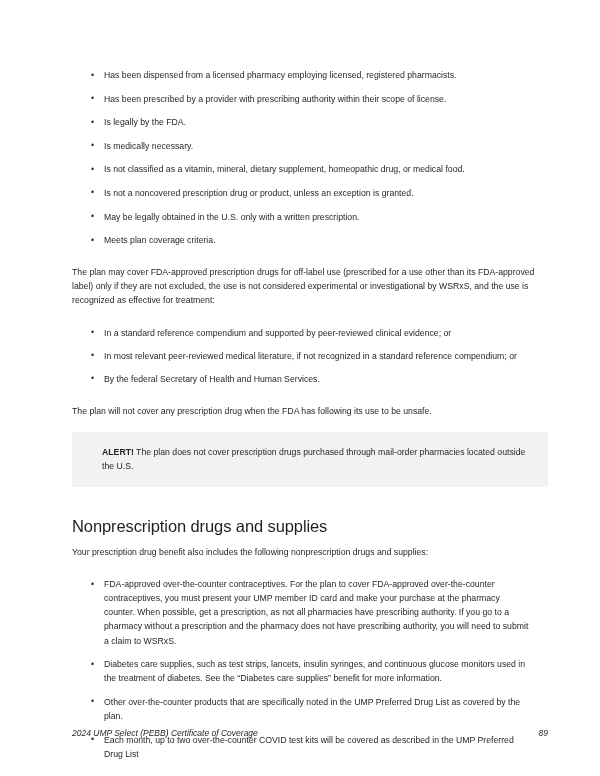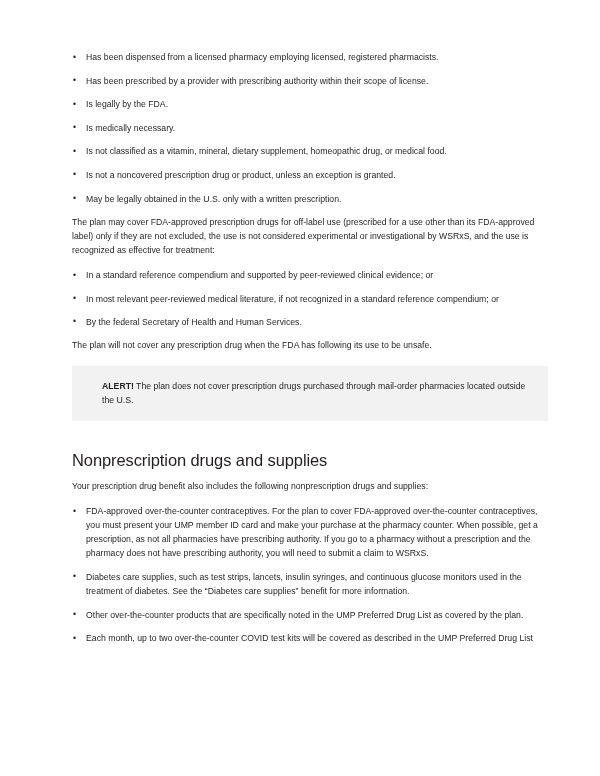--- a/index.html
+++ b/index.html
@@ -16,21 +16,21 @@
   }
   .page {
     position: relative;
     width: 600px;
     height: 776px;
     box-sizing: border-box;
     padding: 50px 52px 0 72px;
   }
   ul.bullets {
     list-style: none;
-    margin: 0;
+    margin: 18px;
     padding: 0;
   }
   ul.bullets li {
     position: relative;
     padding-left: 14px;
     font-size: 8.7px;
     line-height: 1.62;
     margin-bottom: 9.5px;
     color: #231f20;
   }
@@ -100,20 +100,21 @@
 <div class="page">
 
   <ul class="bullets">
     <li>Has been dispensed from a licensed pharmacy employing licensed, registered pharmacists.</li>
     <li>Has been prescribed by a provider with prescribing authority within their scope of license.</li>
     <li>Is legally by the FDA.</li>
     <li>Is medically necessary.</li>
     <li>Is not classified as a vitamin, mineral, dietary supplement, homeopathic drug, or medical food.</li>
     <li>Is not a noncovered prescription drug or product, unless an exception is granted.</li>
     <li>May be legally obtained in the U.S. only with a written prescription.</li>
+    <li>Meets plan coverage criteria.</li>
   </ul>
 
   <p class="body">The plan may cover FDA-approved prescription drugs for off-label use (prescribed for a use other than its FDA-approved label) only if they are not excluded, the use is not considered experimental or investigational by WSRxS, and the use is recognized as effective for treatment:</p>
 
   <ul class="bullets tight">
     <li>In a standard reference compendium and supported by peer-reviewed clinical evidence; or</li>
     <li>In most relevant peer-reviewed medical literature, if not recognized in a standard reference compendium; or</li>
     <li>By the federal Secretary of Health and Human Services.</li>
   </ul>
 
@@ -128,14 +129,18 @@
 
   <p class="body">Your prescription drug benefit also includes the following nonprescription drugs and supplies:</p>
 
   <ul class="bullets">
     <li>FDA-approved over-the-counter contraceptives. For the plan to cover FDA-approved over-the-counter contraceptives, you must present your UMP member ID card and make your purchase at the pharmacy counter. When possible, get a prescription, as not all pharmacies have prescribing authority. If you go to a pharmacy without a prescription and the pharmacy does not have prescribing authority, you will need to submit a claim to WSRxS.</li>
     <li>Diabetes care supplies, such as test strips, lancets, insulin syringes, and continuous glucose monitors used in the treatment of diabetes. See the “Diabetes care supplies” benefit for more information.</li>
     <li>Other over-the-counter products that are specifically noted in the UMP Preferred Drug List as covered by the plan.</li>
     <li>Each month, up to two over-the-counter COVID test kits will be covered as described in the UMP Preferred Drug List</li>
   </ul>
 
+  <div class="footer">
+    <span>2024 UMP Select (PEBB) Certificate of Coverage</span>
+    <span class="page-num">89</span>
+  </div>
 
 </div>
 
 </body></html>

